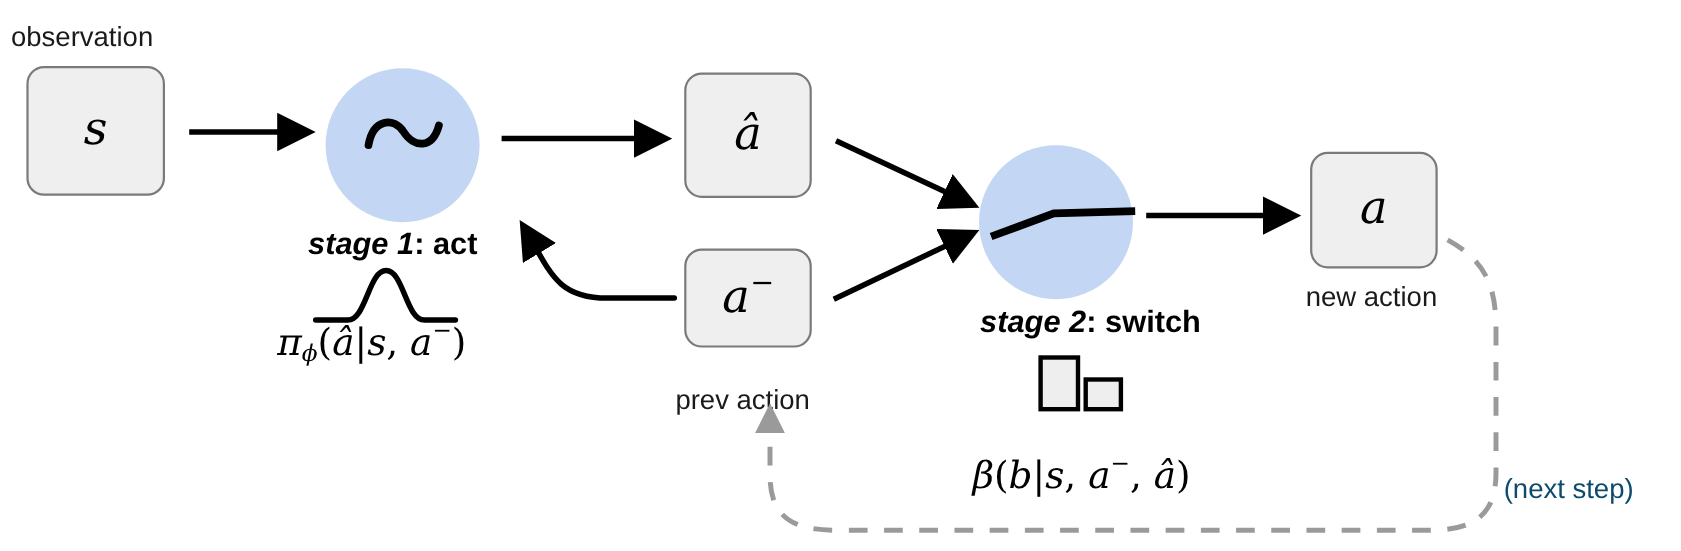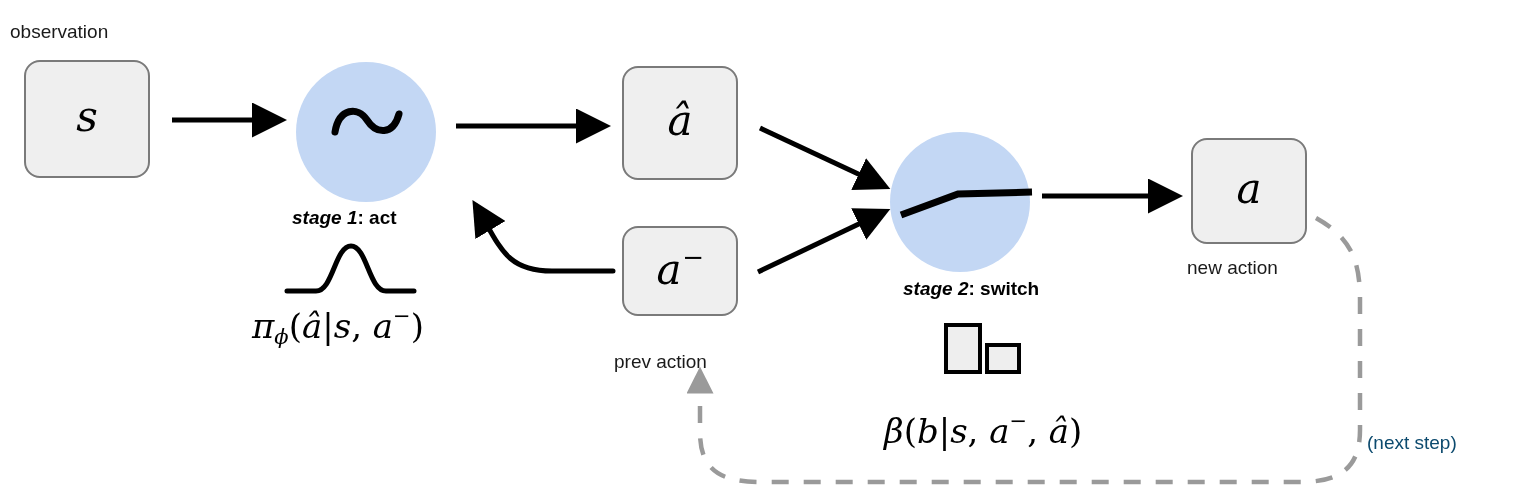--- a/index.html
+++ b/index.html
@@ -53,39 +53,38 @@
   .stage-circle {
     position: absolute;
     background: #c3d7f4;
     border-radius: 50%;
   }
 
   
   .caption {
     position: absolute;
     font-family: "Liberation Sans", sans-serif;
-    font-size: 19px;
+    font-size: 25px;
     color: #1a1a1a;
     white-space: nowrap;
     line-height: 1;
   }
   .caption.muted {
     color: #0c4a6e;
   }
 
   
   .stage-label {
     position: absolute;
     font-family: "Liberation Sans", sans-serif;
-    font-size: 19px;
+    font-size: 28px;
     font-weight: bold;
     color: #000000;
     white-space: nowrap;
     line-height: 1;
-    margin-left: 12px;
   }
   .stage-label .em {
     font-style: italic;
   }
 
   
   .formula {
     position: absolute;
     font-family: "DejaVu Serif", serif;
     font-style: italic;
@@ -152,21 +151,21 @@
   </div>
 
   <div class="stage-circle" style="left:296px; top:62px; width:140px; height:140px;"></div>
 
   <div class="stage-circle" style="left:890px; top:132px; width:140px; height:140px;"></div>
 
   <div class="stage-label" style="left:280px; top:208px;"><span class="em">stage 1</span><span>: act</span></div>
 
   <div class="stage-label" style="left:891px; top:279px;"><span class="em">stage 2</span><span>: switch</span></div>
 
-  <div class="formula" style="left:252px; top:308px;"><span>π</span><sub>ϕ</sub><span class="upr">(</span><span>â</span><span class="upr">|</span><span>s</span><span class="upr">, </span><span>a</span><sup>−</sup><span class="upr">)</span></div>
+  <div class="formula" style="left:252px; top:292px;"><span>π</span><sub>ϕ</sub><span class="upr">(</span><span>â</span><span class="upr">|</span><span>s</span><span class="upr">, </span><span>a</span><sup>−</sup><span class="upr">)</span></div>
 
   <div class="formula" style="left:884px; top:386px;margin-top:27px;"><span>β</span><span class="upr">(</span><span>b</span><span class="upr">|</span><span>s</span><span class="upr">, </span><span>a</span><sup>−</sup><span class="upr">, </span><span>â</span><span class="upr">)</span></div>
 
   <svg class="layer" viewBox="0 0 1528 501" xmlns="http://www.w3.org/2000/svg">
     <defs>
       <marker id="arrowhead" markerWidth="7" markerHeight="7" refX="5.6" refY="3.5" orient="auto" markerUnits="strokeWidth">
         <path d="M0,0 L7,3.5 L0,7 z" fill="#000000"></path>
       </marker>
       <marker id="arrowhead-gray" markerWidth="6" markerHeight="6" refX="4.8" refY="3" orient="auto" markerUnits="strokeWidth">
         <path d="M0,0 L6,3 L0,6 z" fill="#9a9a9a"></path>

